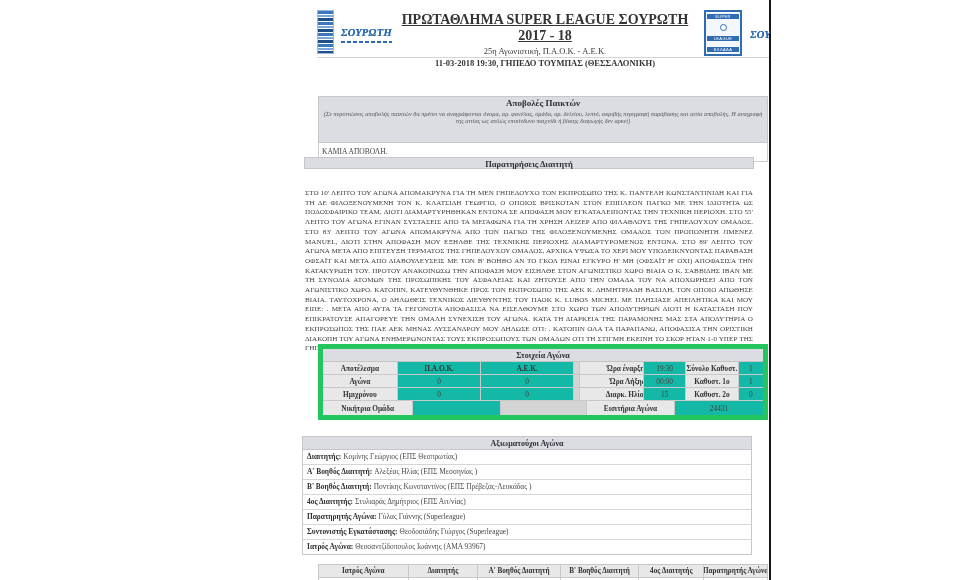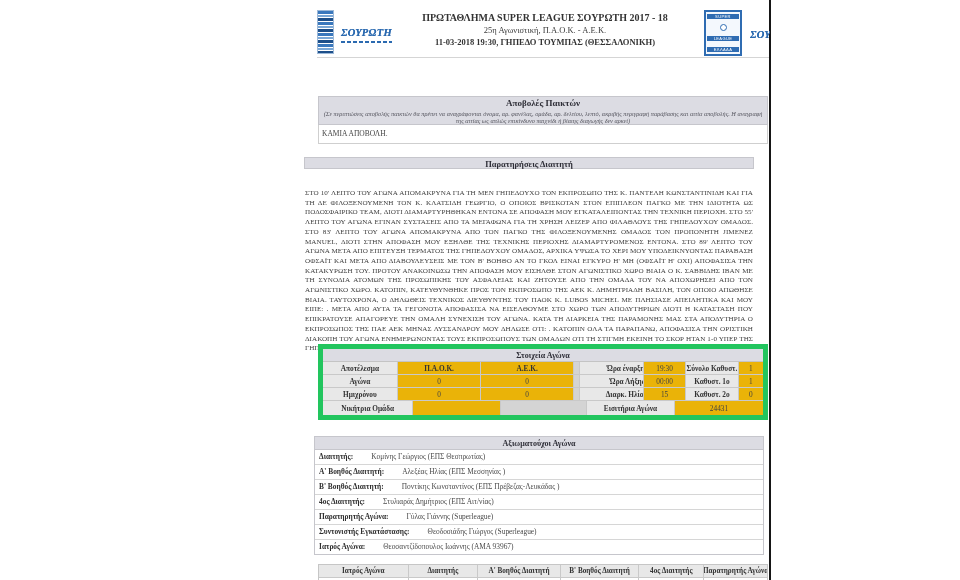--- a/index.html
+++ b/index.html
@@ -20,21 +20,21 @@
   .sourotis{
     color:#2b6ab0;font-weight:bold;font-style:italic;
     font-size:10.5px;letter-spacing:.3px;white-space:nowrap;
     transform:rotate(-4deg) skewX(-6deg);
     text-shadow:0 0 .4px #2b6ab0;
   }
   #sourotis-left{position:absolute;left:24px;top:14px;}
   #sourotis-left .wave{display:block;height:2px;margin-top:1px;
     background:repeating-linear-gradient(90deg,#2b6ab0 0 4px,transparent 4px 6px);}
   #title-block{position:absolute;left:78px;top:4px;width:300px;text-align:center;}
-  #title-block .t1{font-size:10px;font-weight:bold;color:#333;}
+  #title-block .t1{font-size:14px;font-weight:bold;color:#333;text-decoration:underline;}
   #title-block .t2{font-size:8.5px;color:#3c3c3c;margin-top:2px;}
   #title-block .t3{font-size:8.5px;font-weight:bold;color:#333;margin-top:2px;}
   #sl-badge-right{
     position:absolute;left:387px;top:2px;width:38px;height:46px;
     border:2px solid #2f6cb2;background:#f4f8fd;box-sizing:border-box;
     display:flex;flex-direction:column;justify-content:space-between;padding:2px 1px;
   }
   #sl-badge-right .bar{
     background:#2f6cb2;color:#fff;font-family:"Liberation Sans",sans-serif;
     font-size:4px;line-height:5px;text-align:center;letter-spacing:.4px;overflow:hidden;
@@ -44,21 +44,21 @@
   #sourotis-right{position:absolute;left:433px;top:16px;width:20px;overflow:hidden;}
   #header-rule{left:317px;top:57px;width:452px;height:1px;background:#d5d5d5;}
   
   .band{
     background:#dcdce3;border:1px solid #c6c6cc;box-sizing:border-box;
     text-align:center;color:#2f2f38;
   }
   .band .band-title{font-weight:bold;font-size:9px;line-height:11px;}
   
   #sec-dismissals{left:318px;top:96px;width:450px;}
-  #dismiss-head{padding:1px 4px 0;}
+  #dismiss-head{padding:1px 4px 18px;}
   #dismiss-note{font-style:italic;font-size:6.3px;line-height:7.2px;color:#55555e;margin-top:1px;}
   #dismiss-body{
     border:1px solid #cfcfcf;border-top:none;background:#fff;
     font-size:7.5px;line-height:18px;height:18px;padding-left:3px;color:#444;
   }
   
   #sec-remarks{left:304px;top:157px;width:450px;}
   #remarks-band{height:12px;}
   #remarks-band .band-title{line-height:12px;font-size:8.5px;}
   #remarks-body{
@@ -67,40 +67,40 @@
   }
   
   #sec-matchinfo{left:318px;top:344px;width:450px;border:5px solid #22c55e;box-sizing:border-box;}
   #matchinfo-band{height:13px;border:none;border-bottom:1px solid #c4c4c4;}
   #matchinfo-band .band-title{line-height:13px;font-size:8px;}
   .mi-row{display:flex;height:13px;}
   .mi-row.last{height:14px;}
   .mi-c{
     box-sizing:border-box;border-right:1px solid #c9c9c9;border-bottom:1px solid #c9c9c9;
     display:flex;align-items:center;justify-content:center;
-    font-size:7.3px;color:#424242;background:#eab308;overflow:hidden;white-space:nowrap;
+    font-size:7.3px;color:#424242;background:#14b8a6;overflow:hidden;white-space:nowrap;
   }
   .mi-c:last-child{border-right:none;}
   .mi-row.last .mi-c{border-bottom:none;}
   .mi-lab{background:#e8e8e8;font-weight:bold;color:#333;}
   .mi-team{font-weight:bold;color:#333;}
   .mi-sp{background:#d4d4d4;}
   .w17{width:17%;}.w19{width:19%;}.w21{width:21%;}.w15{width:1.5%;}
   .w145{width:14.5%;padding-left:31px;}.w95{width:9.5%;}.w12{width:12%;}.w55{width:5.5%;}
   .v205{width:20.5%;}.v20{width:20%;}.v195{width:19.5%;}
   
-  #sec-officials{left:314px;top:436px;width:450px;border:1px solid #c6c6cc;box-sizing:border-box;background:#fff;}
+  #sec-officials{left:302px;top:436px;width:450px;border:1px solid #c6c6cc;box-sizing:border-box;background:#fff;}
   #officials-band{height:13px;border:none;border-bottom:1px solid #c6c6cc;}
   #officials-band .band-title{line-height:13px;font-size:8px;}
   .off-row{
     height:14px;line-height:14px;border-bottom:1px solid #d6d6d6;
     padding-left:4px;font-size:7.4px;white-space:nowrap;overflow:hidden;
   }
   .off-row:last-child{border-bottom:none;}
-  .off-label{font-weight:bold;color:#2f2f2f;margin-right:18px;}
+  .off-label{font-weight:bold;color:#2f2f2f;margin-right:2px;}
   .off-value{color:#4a4a4a;}
   
   #sec-signatures{left:318px;top:564px;width:450px;border:1px solid #c6c6c6;box-sizing:border-box;}
   .sig-row{display:flex;}
   .sig-c{
     box-sizing:border-box;border-right:1px solid #c9c9c9;
     display:flex;align-items:center;justify-content:center;overflow:hidden;white-space:nowrap;
   }
   .sig-c:last-child{border-right:none;}
   .sig-head .sig-c{

